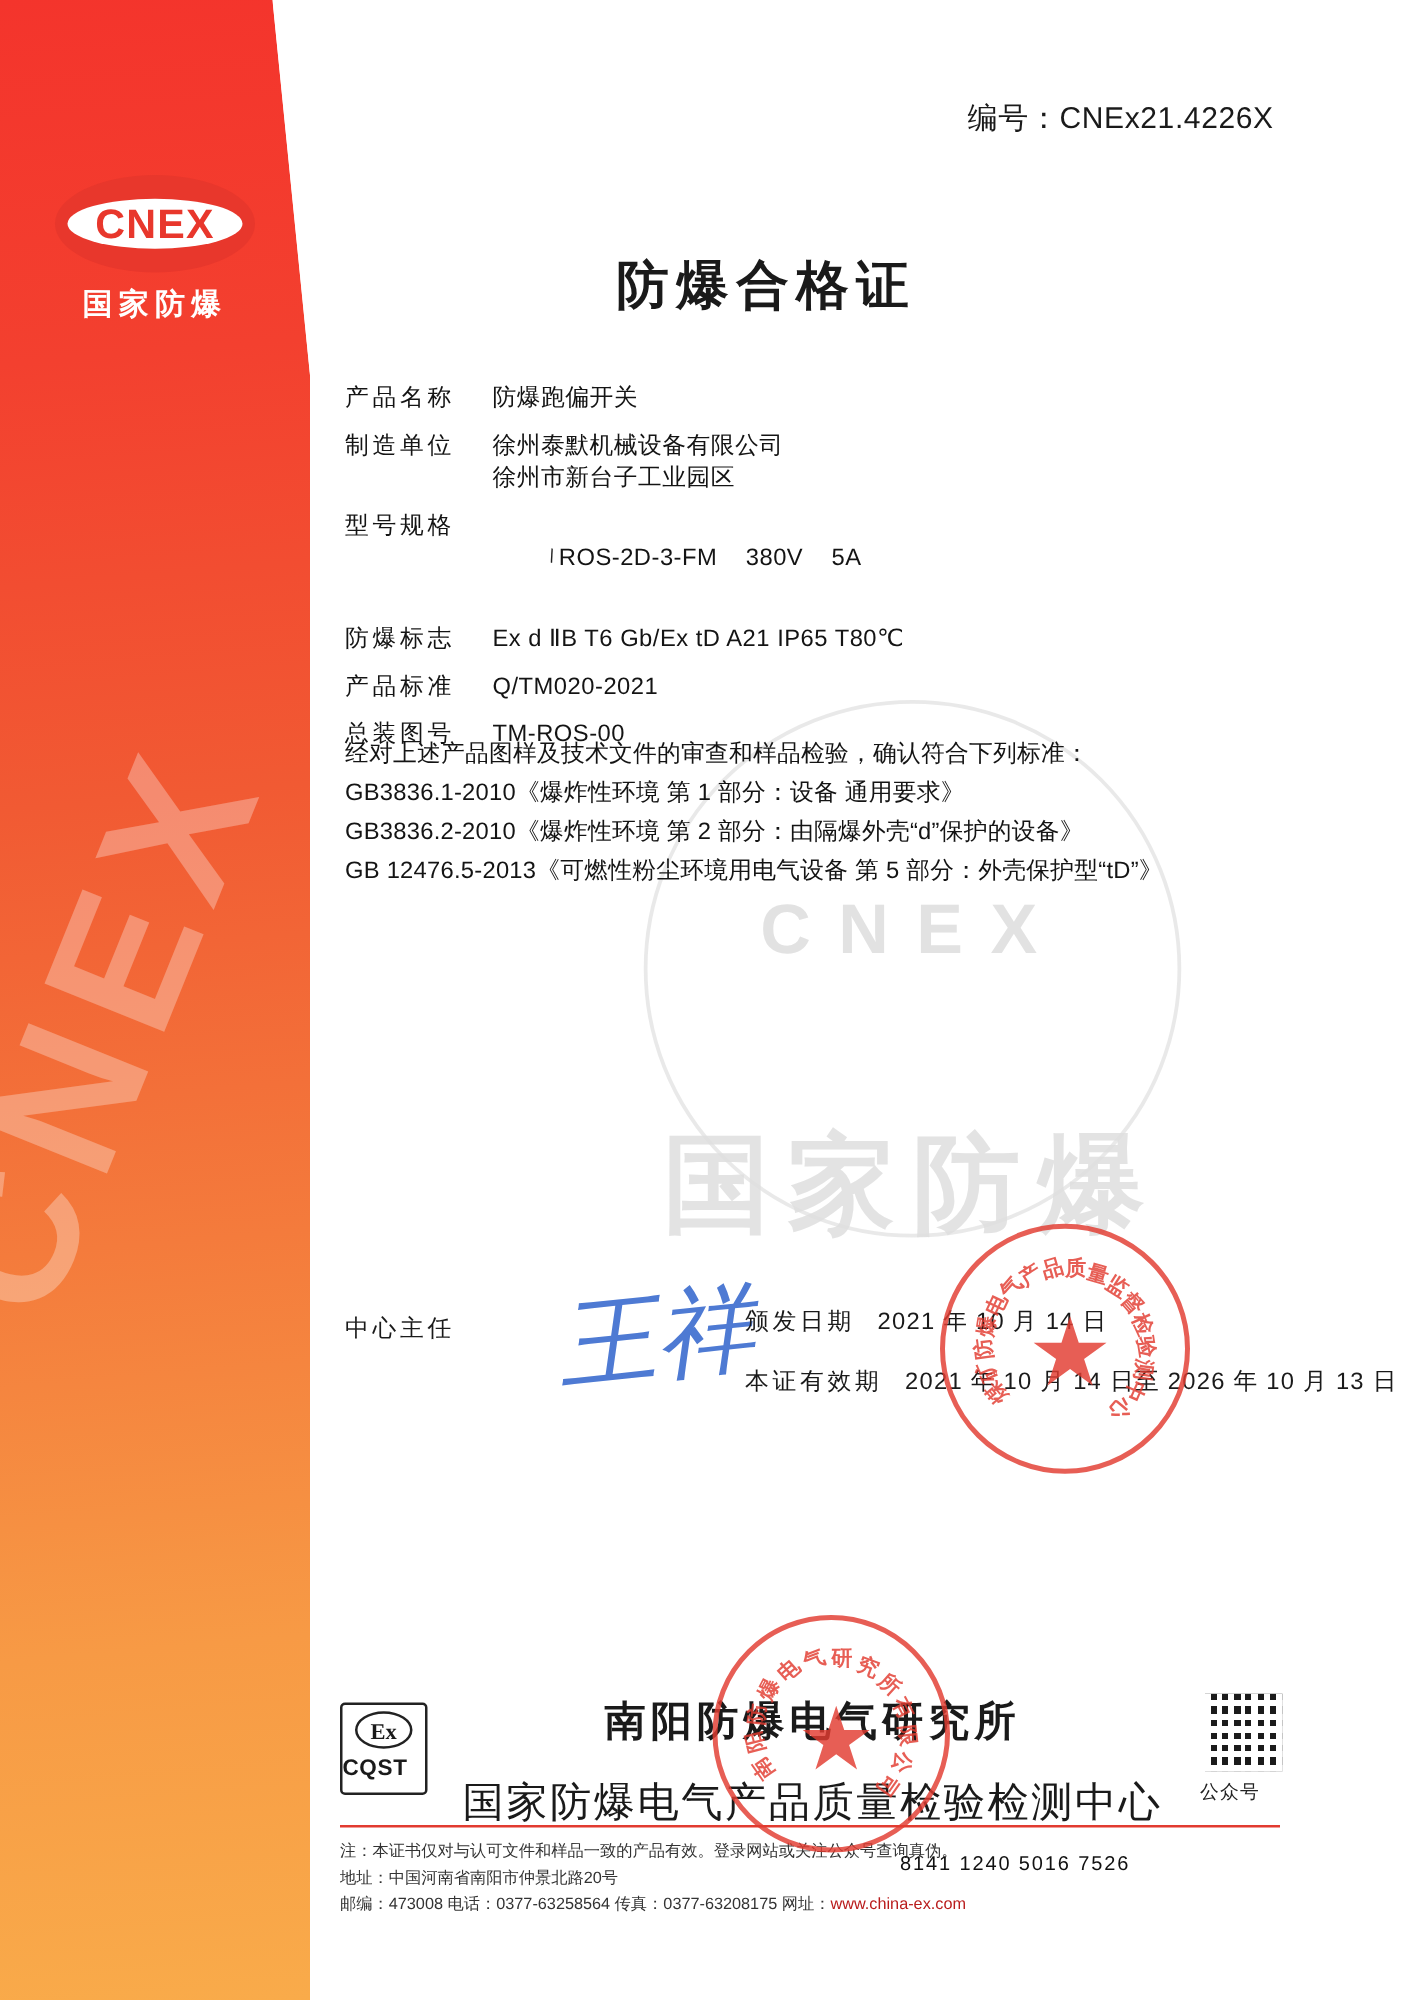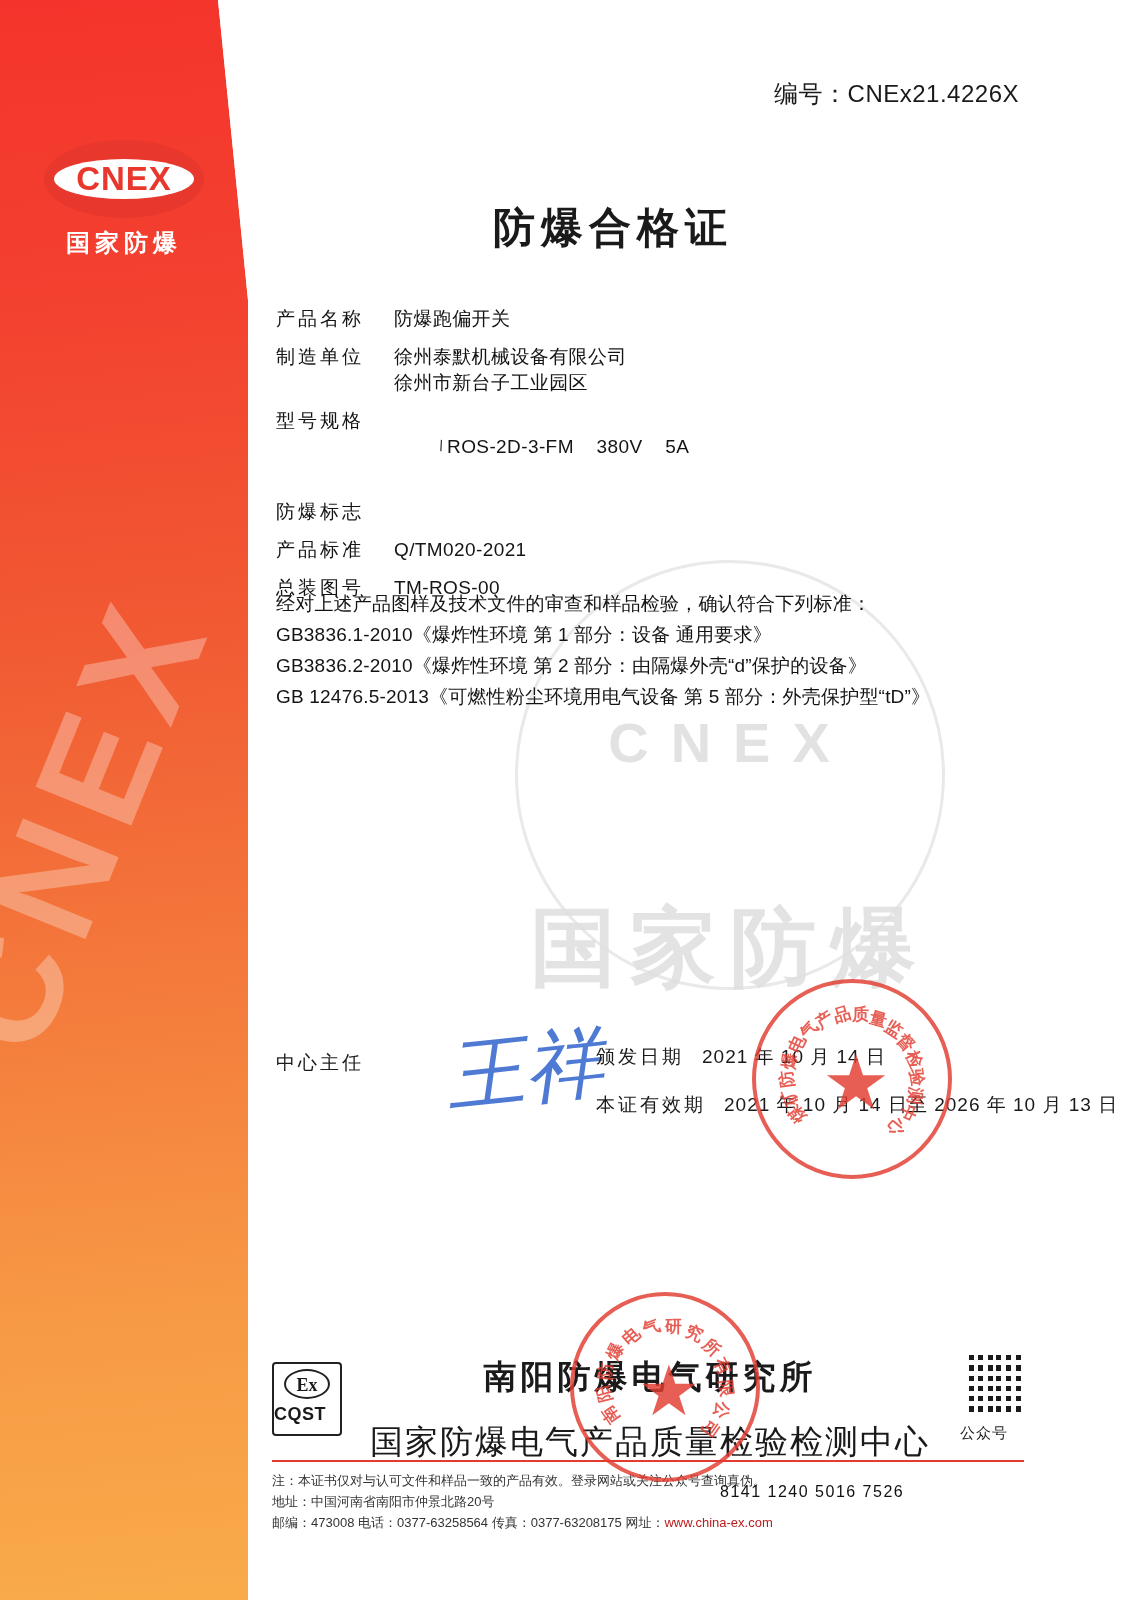--- a/index.html
+++ b/index.html
@@ -417,20 +417,21 @@
 
     <div class="field-row">
       <div class="field-label">型号规格</div>
       <div class="field-value">
         <span class="model-mark">\</span><span>ROS-2D-3-FM    380V    5A</span>
       </div>
     </div>
 
     <div class="field-row">
       <div class="field-label">防爆标志</div>
+      <div class="field-value">Ex d ⅡB T6 Gb/Ex tD A21 IP65 T80℃</div>
     </div>
 
     <div class="field-row">
       <div class="field-label">产品标准</div>
       <div class="field-value">Q/TM020-2021</div>
     </div>
 
     <div class="field-row">
       <div class="field-label">总装图号</div>
       <div class="field-value">TM-ROS-00</div>

